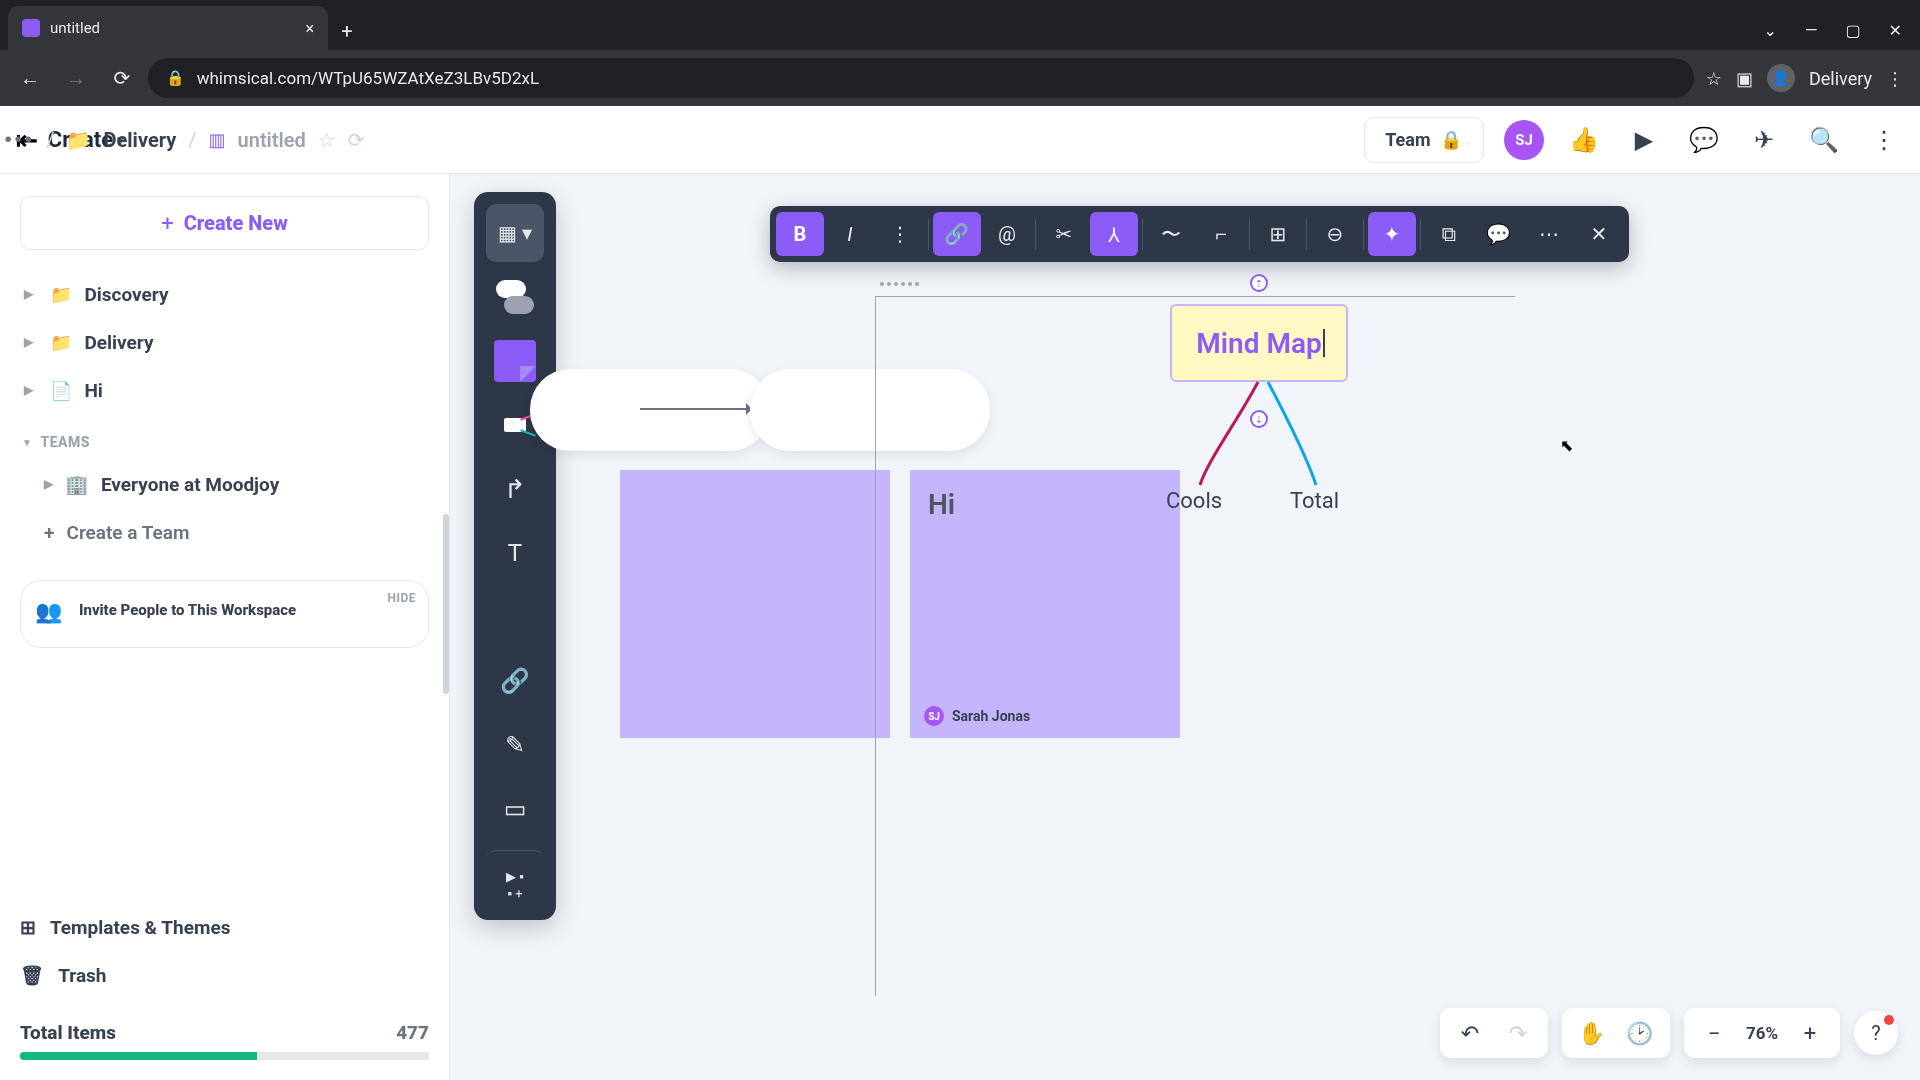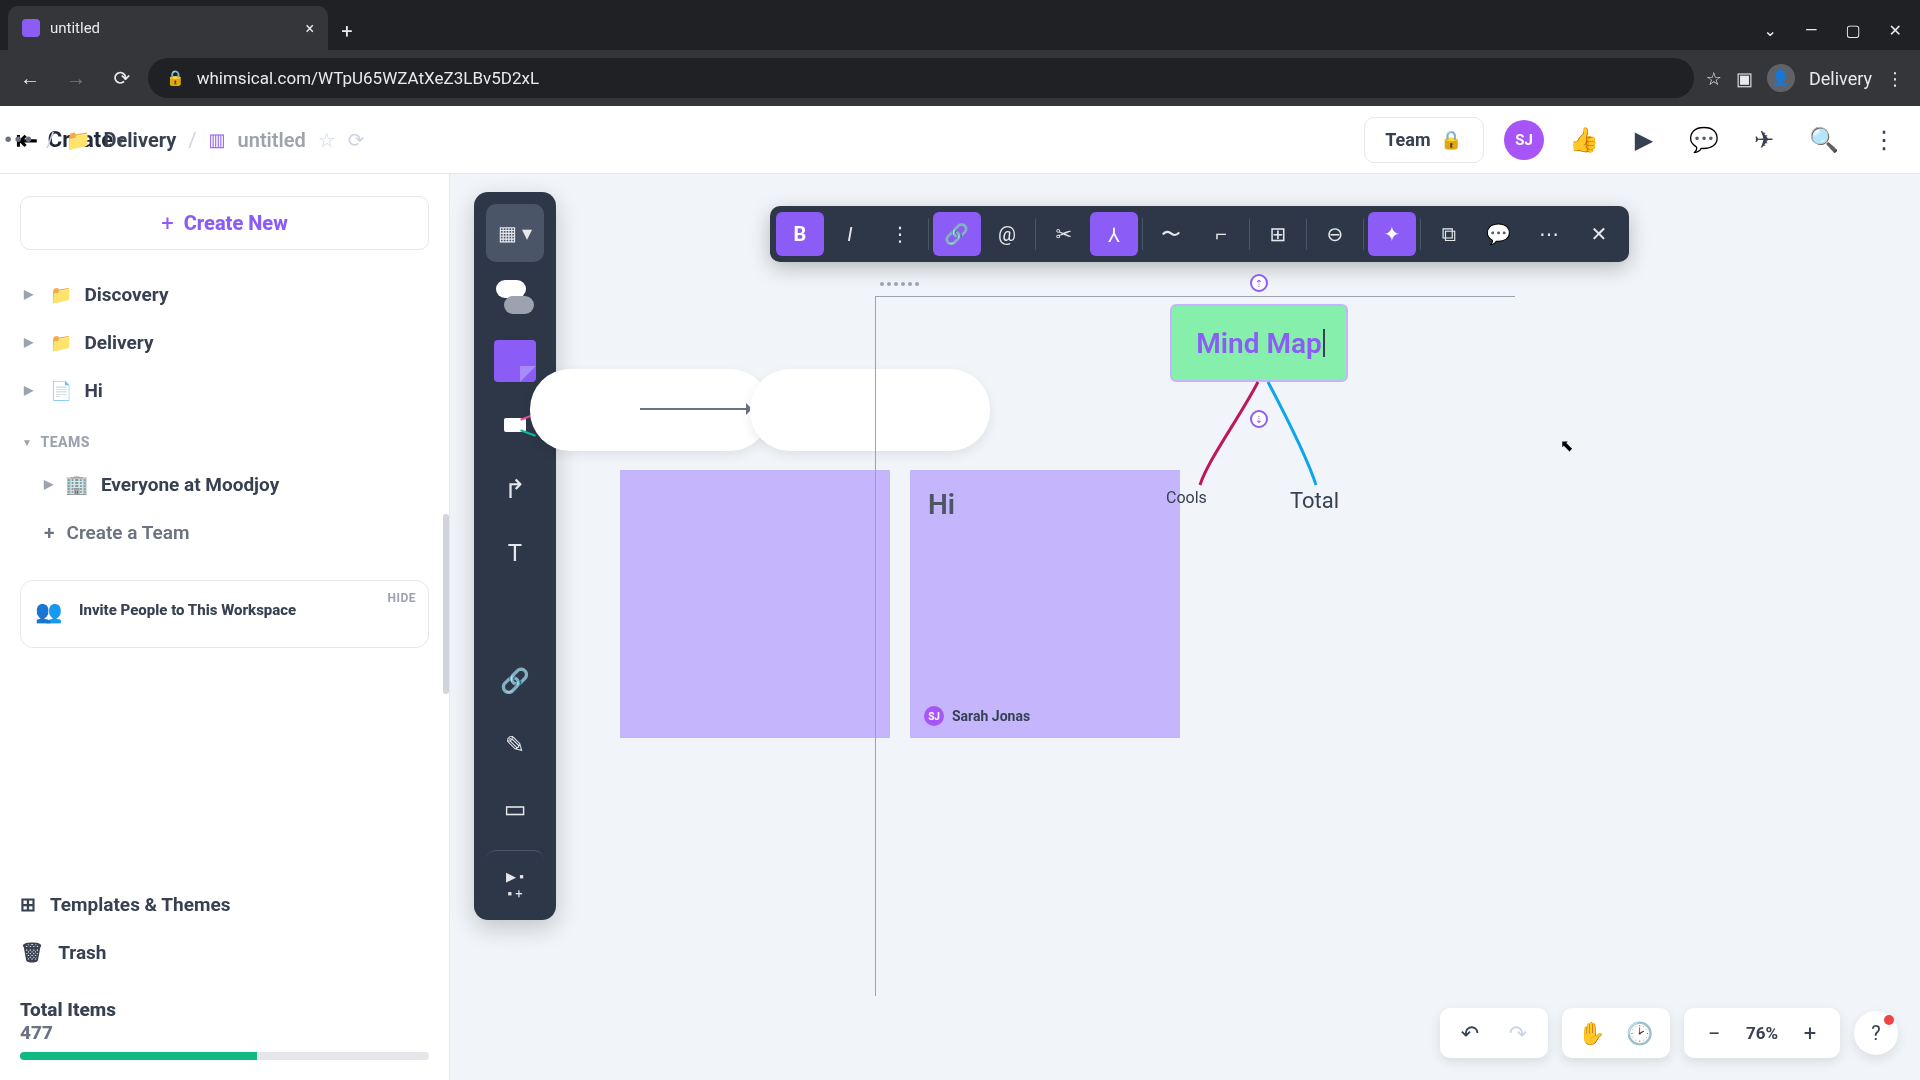--- a/index.html
+++ b/index.html
@@ -49,27 +49,27 @@
 .create-btn { height:54px; border:1px solid #e5e7eb; border-radius:10px; display:flex; align-items:center; justify-content:center; gap:10px; font-size:20px; font-weight:800; color:#8b5cf6; margin:6px 6px 20px; }
 .create-btn .plus { color:#8b5cf6; font-size:22px; font-weight:400; }
 .tree-item { display:flex; align-items:center; gap:12px; height:48px; padding:0 10px; border-radius:8px; font-size:19px; font-weight:700; color:#374151; }
 .tree-item .caret { color:#9ca3af; font-size:12px; width:14px; }
 .tree-item .icn { color:#9ca3af; font-size:18px; }
 .tree-item .icn.blue { color:#3b82f6; }
 .section-label { display:flex; align-items:center; gap:8px; font-size:14px; font-weight:800; letter-spacing:.5px; color:#9ca3af; margin:20px 8px 10px; }
 .section-label .tri { font-size:10px; }
 .sub-item { display:flex; align-items:center; gap:12px; height:48px; padding:0 10px 0 30px; font-size:19px; font-weight:700; color:#374151; }
 .sub-item .icn { color:#9ca3af; }
-.invite-card { margin:24px 6px; border:1px solid #e5e7eb; border-radius:13px; padding:18px 14px; display:flex; gap:14px; align-items:flex-start; position:relative; }
+.invite-card { margin:24px 6px; border:1px solid #e5e7eb; border-radius:21px; padding:18px 14px; display:flex; gap:14px; align-items:flex-start; position:relative; }
 .invite-card .people-ic { width:30px; height:30px; color:#8b5cf6; font-size:22px; }
 .invite-card .txt { font-size:15px; font-weight:800; color:#374151; line-height:1.5; }
 .invite-card .hide { position:absolute; top:10px; right:12px; font-size:12px; color:#9ca3af; font-weight:700; letter-spacing:.5px; }
 .sb-bottom { margin-top:auto; }
 .sb-link { display:flex; align-items:center; gap:14px; height:48px; font-size:19px; font-weight:700; color:#374151; padding:0 6px; }
-.total-row { display:flex; justify-content:space-between; font-size:19px; font-weight:800; color:#374151; margin:22px 6px 8px;flex-direction:column; }
+.total-row { display:flex; justify-content:space-between; font-size:19px; font-weight:800; color:#374151; margin:22px 6px 8px; }
 .total-row .num { color:#6b7280; }
 .progress { height:8px; background:#e5e7eb; border-radius:4px; margin:0 6px 4px; overflow:hidden; }
 .progress .fill { height:100%; width:58%; background:#10b981; }
 .sidebar-scrub { position:absolute; right:0; top:340px; width:6px; height:180px; background:#d1d5db; border-radius:3px; }
 
 
 .canvas { flex:1; position:relative; background:#f1f5f9; overflow:hidden; }
 .tool-dock { position:absolute; left:24px; top:18px; width:82px; background:#2d3748; border-radius:14px; padding:12px 0; display:flex; flex-direction:column; align-items:center; gap:6px; box-shadow:0 8px 24px rgba(0,0,0,.2); }
 .tool { width:58px; height:58px; display:flex; align-items:center; justify-content:center; color:#e5e7eb; font-size:24px; border-radius:10px; }
 .tool.pres { background:#4a5568; font-size:20px; }
@@ -91,24 +91,24 @@
 
 
 .white-pill { position:absolute; left:80px; top:195px; width:240px; height:82px; background:#fff; border-radius:40px; box-shadow:0 4px 12px rgba(0,0,0,.08); }
 .arrow-line { position:absolute; left:190px; top:234px; width:110px; height:2px; background:#6b7280; }
 .arrow-line::after { content:""; position:absolute; right:-8px; top:-5px; border:6px solid transparent; border-left-color:#6b7280; }
 .white-pill2 { position:absolute; left:300px; top:195px; width:240px; height:82px; background:#fff; border-radius:40px; box-shadow:0 4px 12px rgba(0,0,0,.08); }
 .purp1 { position:absolute; left:170px; top:296px; width:270px; height:268px; background:#c4b5fd; }
 .purp2 { position:absolute; left:460px; top:296px; width:270px; height:268px; background:#c4b5fd; padding:18px; font-size:28px; color:#4b5563; font-weight:600; }
 .purp2 .auth { position:absolute; bottom:12px; left:14px; display:flex; align-items:center; gap:8px; font-size:14px; font-weight:700; color:#374151; }
 .purp2 .auth .av { width:20px; height:20px; border-radius:50%; background:#a855f7; color:#fff; font-size:10px; display:flex; align-items:center; justify-content:center; }
-.mind-root { position:absolute; left:720px; top:130px; width:178px; height:78px; background:#86efac; border:2px solid #c4b5fd; border-radius:6px; display:flex; align-items:center; justify-content:center; font-size:28px; font-weight:600; color:#8b5cf6; }
+.mind-root { position:absolute; left:720px; top:130px; width:178px; height:78px; background:#fef9c3; border:2px solid #c4b5fd; border-radius:6px; display:flex; align-items:center; justify-content:center; font-size:28px; font-weight:600; color:#8b5cf6; }
 .mind-root span { position:relative; }
 .mind-root span::after { content:""; position:absolute; right:-3px; top:2px; width:2px; height:28px; background:#374151; }
-.mind-branch1 { position:absolute; left:716px; top:314px; font-size:16px; color:#374151; }
+.mind-branch1 { position:absolute; left:716px; top:314px; font-size:22px; color:#374151; }
 .mind-branch2 { position:absolute; left:840px; top:314px; font-size:22px; color:#374151; }
 .mind-curve { position:absolute; left:718px; top:206px; width:200px; height:110px; pointer-events:none; }
 .anchor { position:absolute; width:18px; height:18px; border-radius:50%; border:2px solid #8b5cf6; background:#fff; font-size:10px; display:flex; align-items:center; justify-content:center; color:#8b5cf6; }
 .anchor.a1 { left:800px; top:100px; }
 .anchor.a2 { left:800px; top:236px; }
 .sel-handle { position:absolute; left:430px; top:108px; display:flex; gap:3px; }
 .sel-handle .d { width:4px; height:4px; background:#9ca3af; border-radius:50%; }
 .sel-edge { position:absolute; left:425px; top:122px; width:1px; height:700px; background:#9ca3af; }
 .sel-top { position:absolute; left:425px; top:122px; width:640px; height:1px; background:#9ca3af; }
 .cursor { position:absolute; left:1110px; top:262px; font-size:16px; }

